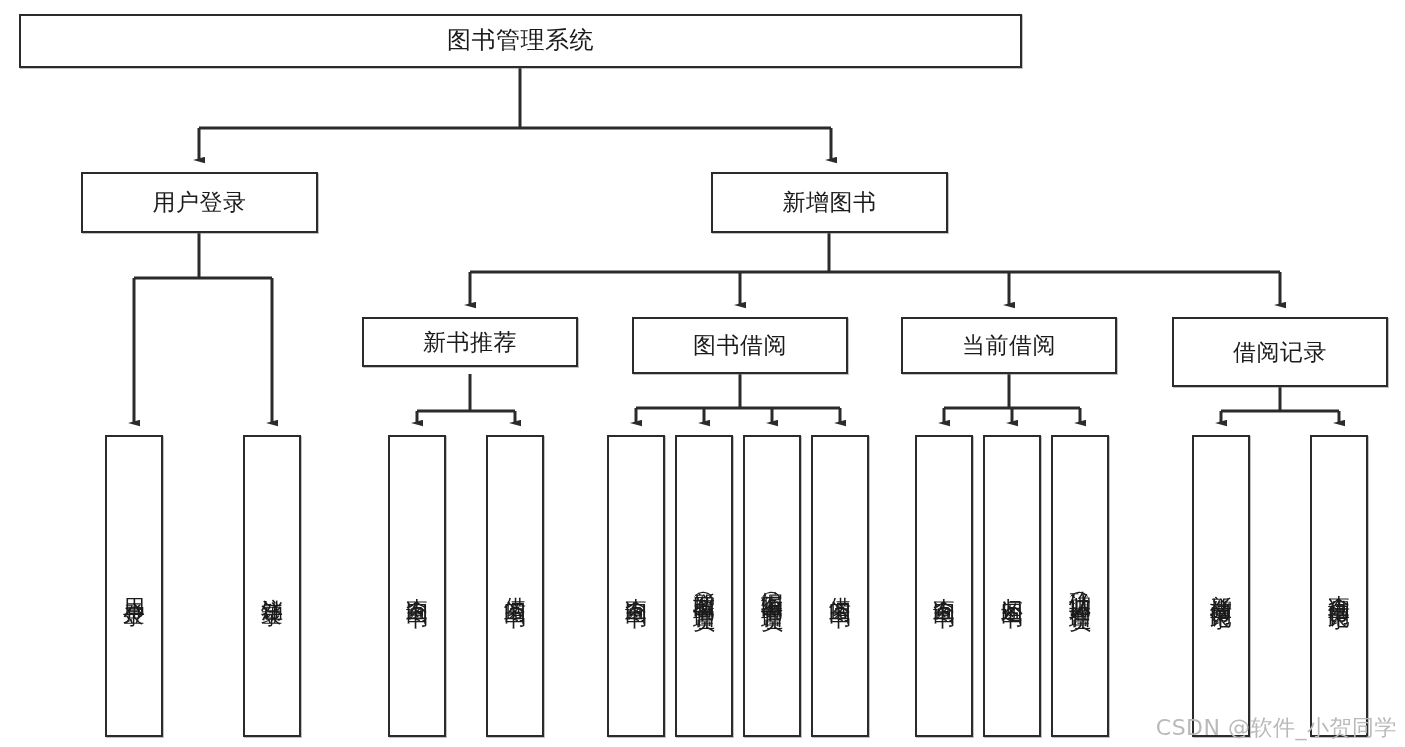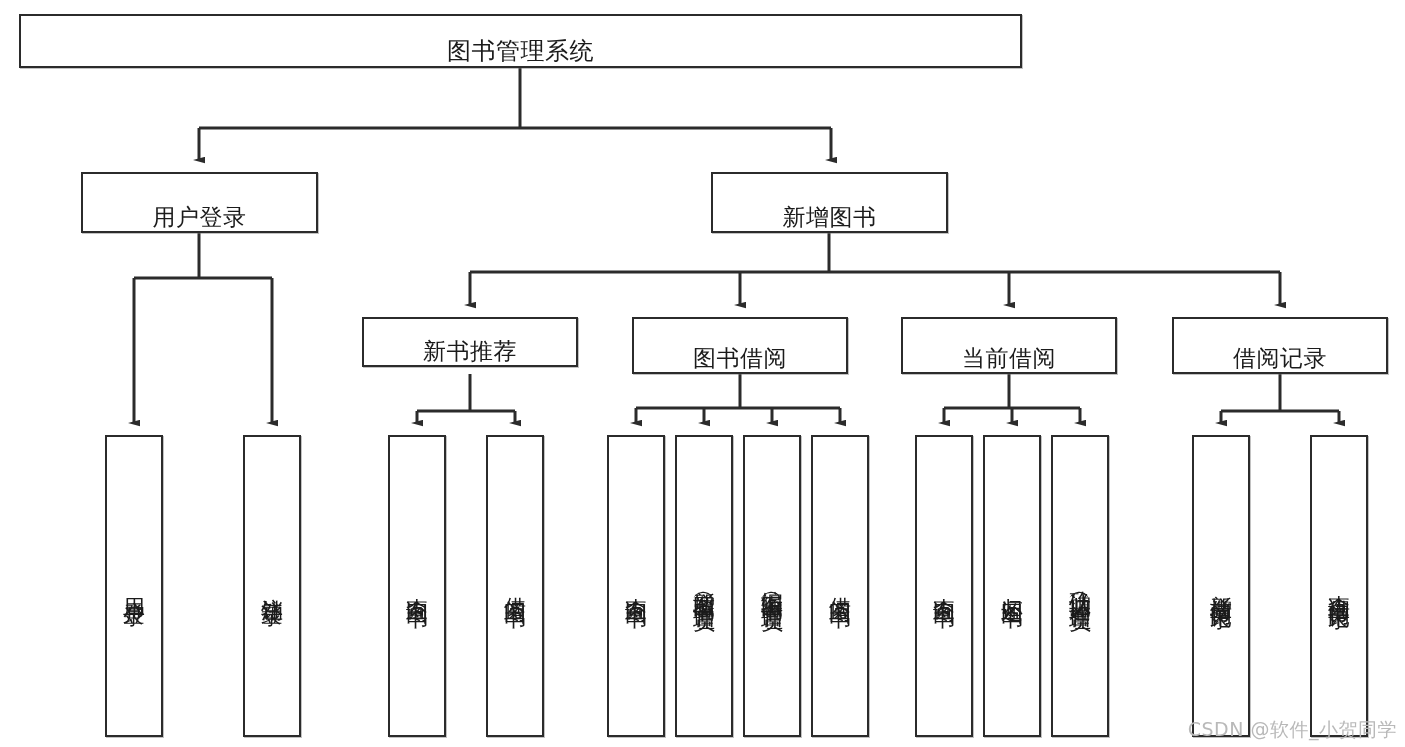--- a/index.html
+++ b/index.html
@@ -19,21 +19,21 @@
     left: 0; top: 0;
     width: 1405px;
     height: 747px;
   }
   .node {
     position: absolute;
     box-sizing: border-box;
     border: 2.5px solid #2b2b2b;
     background: #ffffff;
     display: flex;
-    align-items: flex-end;
+    align-items: center;
     justify-content: center;
     color: #1b1b1b;
     z-index: 3;
     box-shadow: 1px 1px 0 rgba(120,120,120,0.45);
   }
   .node .lbl {
     display: block;
     white-space: nowrap;
     line-height: 1.22;
   }
@@ -65,21 +65,21 @@
     left: 0; top: 0;
     width: 1405px;
     height: 747px;
     z-index: 1;
     pointer-events: none;
   }
   .watermark {
     position: absolute;
     right: 8px;
     bottom: 4px;
-    font-size: 19px;
+    font-size: 22px;
     color: #b9b9b9;
     letter-spacing: 0.5px;
     z-index: 5;
     white-space: nowrap;
     font-family: "DejaVu Sans", "Liberation Sans", sans-serif;
   }
 </style>
 </head>
 <body>
 
@@ -148,21 +148,21 @@
 
   <div class="node h-node" style="left:362px; top:317px; width:216px; height:50px;">
     <span class="lbl">新书推荐</span>
   </div>
   <div class="node h-node" style="left:901px; top:317px; width:216px; height:57px;">
     <span class="lbl">当前借阅</span>
   </div>
   <div class="node h-node" style="left:632px; top:317px; width:216px; height:57px;">
     <span class="lbl">图书借阅</span>
   </div>
-  <div class="node h-node" style="left:1172px; top:317px; width:216px; height:57px;">
+  <div class="node h-node" style="left:1172px; top:317px; width:216px; height:70px;">
     <span class="lbl">借阅记录</span>
   </div>
 
   <div class="node v-node" style="left:105px; top:435px; width:58px; height:302px;">
     <span class="lbl">用户登录</span>
   </div>
   <div class="node v-node" style="left:243px; top:435px; width:58px; height:302px;">
     <span class="lbl">注销登录</span>
   </div>
   <div class="node v-node" style="left:388px; top:435px; width:58px; height:302px;">

